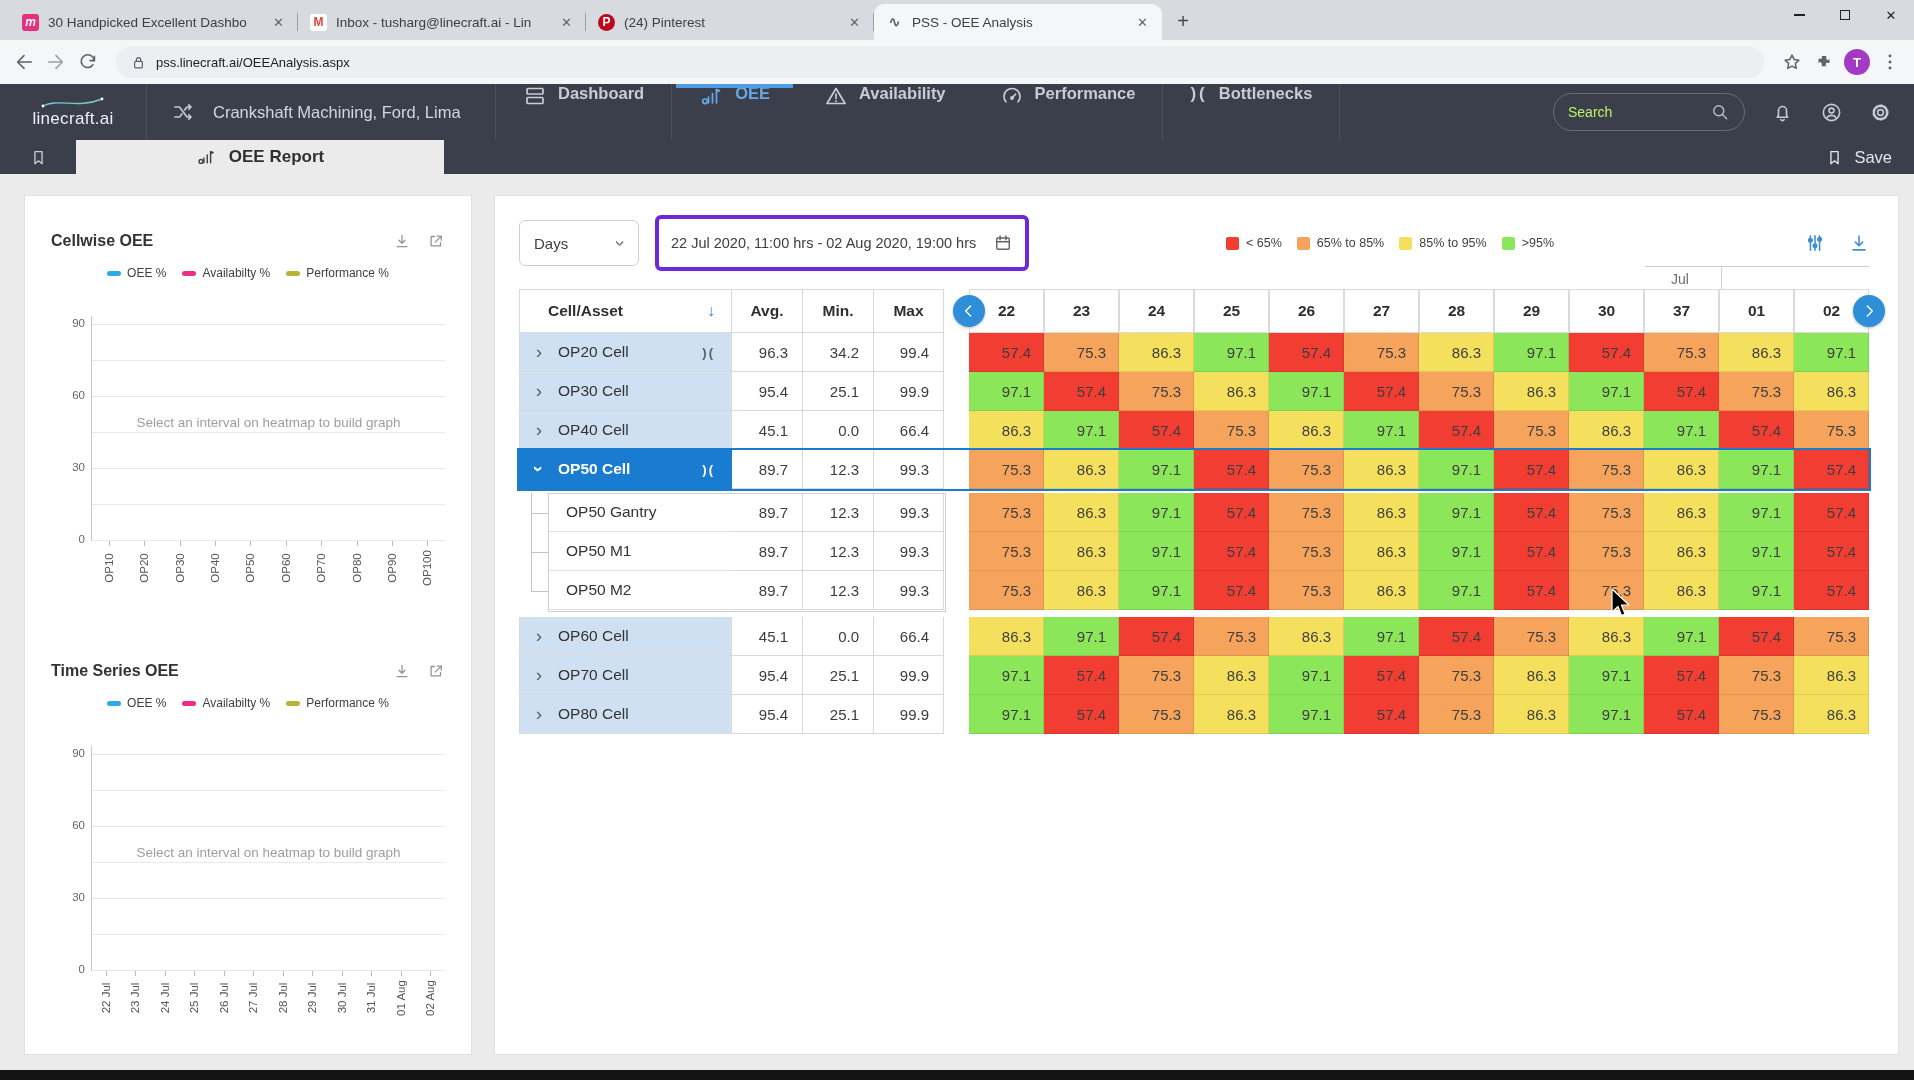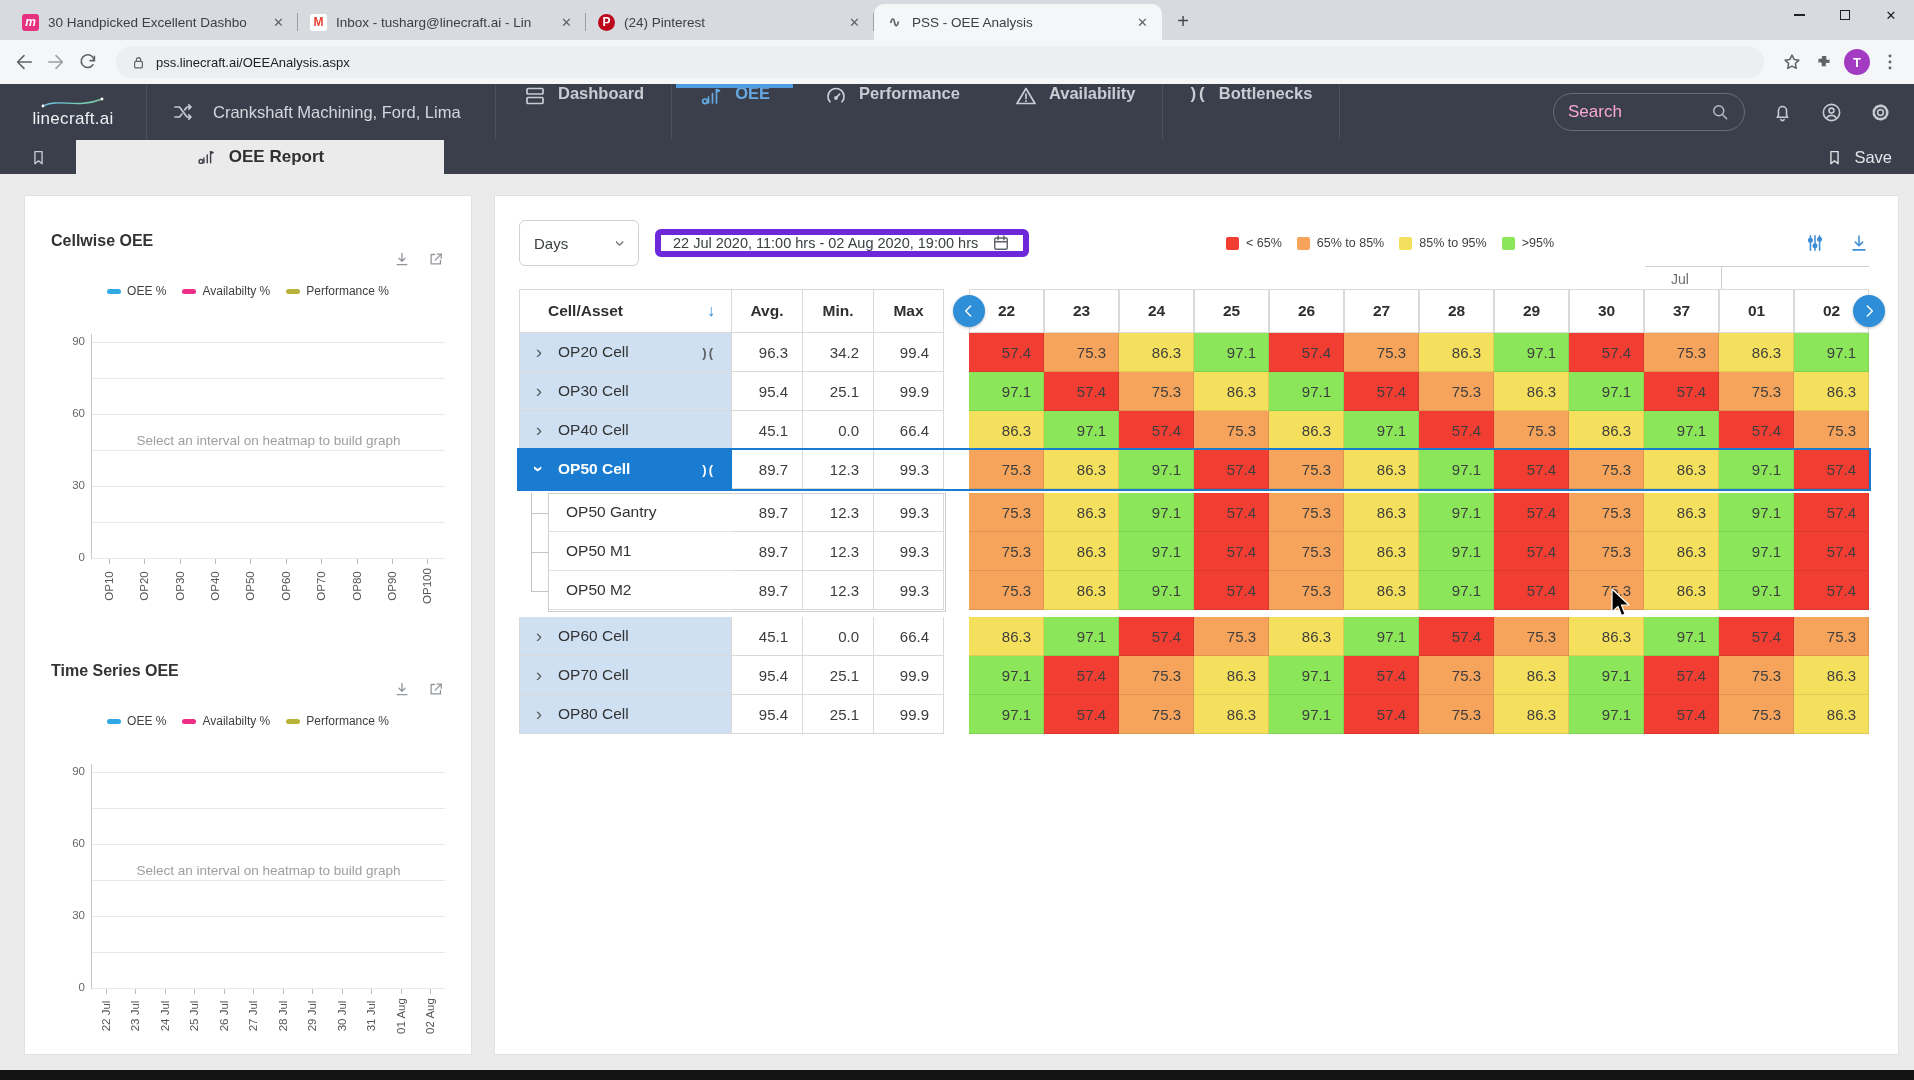--- a/index.html
+++ b/index.html
@@ -50,38 +50,38 @@
   .ctx { font-size:16.5px; color:#d4d6db; white-space:nowrap; }
   .navitems { display:flex; align-items:stretch; height:100%; }
   .nav-item { display:flex; align-items:flex-start; gap:11px; padding:0 27px; position:relative; font-size:16.5px;
               font-weight:bold; color:#c9ccd3; cursor:pointer; }
   .nav-item .icn { width:24px; height:24px; }
   .nav-item.active { color:#66a9e3;gap:12px; }
   .nav-item.active::before { content:''; position:absolute; top:0; left:4px; right:4px; height:4px; background:#4d9ce4; }
   .bneck-glyph { font-weight:bold; font-size:17px; letter-spacing:3px; }
   .searchbox { margin-left:auto; width:192px; height:38px; border:1px solid #676c78; border-radius:19px;
                display:flex; align-items:center; padding:0 14px; margin-right:26px; }
-  .searchbox .ph { color:#f9a8d4; font-size:17px; flex:1; }
+  .searchbox .ph { color:#bef264; font-size:14px; flex:1; }
   .searchbox .icn { width:20px; height:20px; color:#b9bcc4; }
   .navicons { display:flex; gap:26px; align-items:center; margin-right:22px; }
   .navicons .icn { width:23px; height:23px; color:#c6c9d0; }
 
   
   .reportbar { height:34px; background:#3a3f4b; display:flex; align-items:stretch; }
   .bm-box { width:76px; display:flex; align-items:center; justify-content:center; color:#c9ccd3; }
   .bm-box .icn, .save .icn { width:19px; height:19px; }
   .report-tab { width:368px; background:#ebebeb; color:#2e3032; display:flex; align-items:center; justify-content:center;
                 gap:13px; font-size:17px; font-weight:bold; }
   .report-tab .icn { width:20px; height:20px; color:#3b3f46; }
   .save { margin-left:auto; display:flex; align-items:center; gap:10px; margin-right:22px; color:#e3e5e9; font-size:16.5px; }
 
   
   .left-panel { position:absolute; left:24px; top:195px; width:448px; height:860px; background:#fff; border:1px solid #e1e1e1; }
   .chart-sec { height:430px; padding:36px 26px 0 26px; }
-  .chead { display:flex; align-items:flex-start;flex-direction:column; }
+  .chead { display:flex; align-items:flex-start; }
   .ctitle { font-size:16px; font-weight:bold; color:#333; }
   .cicons { margin-left:auto; display:flex; gap:16px; color:#8f959b; }
   .cicons .icn { width:18px; height:18px; }
   .clegend { display:flex; justify-content:center; gap:16px; margin-top:16px; }
   .clg { display:flex; align-items:center; font-size:12px; color:#3f3f3f; }
   .clg .sw { width:14px; height:5px; border-radius:3px; margin-right:6px; }
   .cplotwrap { display:flex; margin-top:36px; }
   .ylabels { width:34px; position:relative; margin-right:6px; }
   .ylabels span { position:absolute; right:0; font-size:11.5px; color:#666; }
   .cplot { flex:1; height:225px; position:relative; border-left:1px solid #c9c9c9;
@@ -92,21 +92,21 @@
   .xc::before { content:''; position:absolute; left:50%; top:0; height:5px; border-left:1px solid #bbb; }
   .xc span { position:absolute; left:50%; top:27px; transform:translate(-50%,-50%) rotate(-90deg);
              font-size:11.5px; color:#555; white-space:nowrap; }
 
   .main-panel { position:absolute; left:494px; top:195px; width:1405px; height:860px; background:#fff; border:1px solid #e1e1e1; }
   .controls { display:flex; align-items:center; margin:24px 0 0 24px; height:46px;justify-content:flex-end; }
   .selbox { width:120px; height:46px; border:1px solid #d0d0d0; border-radius:6px; display:flex; align-items:center;
             padding:0 14px; font-size:15px; color:#3c4043; }
   .selbox .chev { margin-left:auto; color:#777; }
   .chev { display:inline-block; font-size:19px; line-height:1; transform:rotate(90deg); }
-  .datebox { margin-left:16px; width:374px; height:28px; border:6px solid #6d28d9; border-radius:6px; display:flex;
+  .datebox { margin-left:16px; width:374px; height:56px; border:4px solid #6d28d9; border-radius:6px; display:flex;
              align-items:center; padding:0 12px; font-size:14.5px; color:#3c4043; }
   .datebox .icn { margin-left:auto; width:20px; height:20px; color:#5f6368; }
   .hm-legend { margin-left:auto; display:flex; gap:15px; align-items:center; }
   .hlg { display:flex; align-items:center; font-size:12.5px; color:#3f3f3f; }
   .hlg .sw { width:13px; height:13px; border-radius:2px; margin-right:7px; }
   .panel-icons { display:flex; gap:22px; margin-left:250px; margin-right:28px; color:#3e8ed6; }
   .panel-icons .icn { width:22px; height:22px; }
 
   .months { position:relative; height:23px; margin-left:24px; width:1350px; font-size:14px; color:#6b6f74; }
   .m-topline { position:absolute; left:1126px; right:0; top:0; height:1px; background:#cfcfcf; }
@@ -284,36 +284,36 @@
             <path d="M9.5 19v-6M13.5 19V9.5M17.5 19V5.5"></path>
             <path d="M17.5 5.5l3 1.1-3 1.2"></path>
             <circle cx="6" cy="17.3" r="2.3"></circle>
           </svg>
         </span>
         <span>OEE</span>
       </div>
       <div class="nav-item">
         <span class="icn" style="width: 24px; height: 24px;">
           <svg viewBox="0 0 24 24">
+            <path d="M12 4.5 21 19.5H3z"></path>
+            <path d="M12 10.2v4.3"></path>
+            <path d="M12 16.9v.3"></path>
+          </svg>
+        </span>
+        <span>Availability</span>
+      </div>
+      <div class="nav-item">
+        <span class="icn" style="width: 24px; height: 24px;">
+          <svg viewBox="0 0 24 24">
             <path d="M6 17.8a8 8 0 1 1 12 0"></path>
             <path d="M12 13.8l3.6-3.6"></path>
             <circle cx="12" cy="14" r="1.1"></circle>
           </svg>
         </span>
         <span>Performance</span>
-      </div>
-      <div class="nav-item">
-        <span class="icn" style="width: 24px; height: 24px;">
-          <svg viewBox="0 0 24 24">
-            <path d="M12 4.5 21 19.5H3z"></path>
-            <path d="M12 10.2v4.3"></path>
-            <path d="M12 16.9v.3"></path>
-          </svg>
-        </span>
-        <span>Availability</span>
       </div>
       <div class="vdiv"></div>
       <div class="nav-item">
         <span class="bneck-glyph">)(</span>
         <span>Bottlenecks</span>
       </div>
       <div class="vdiv"></div>
     </div>
   <div class="searchbox">
     <span class="ph">Search</span>

